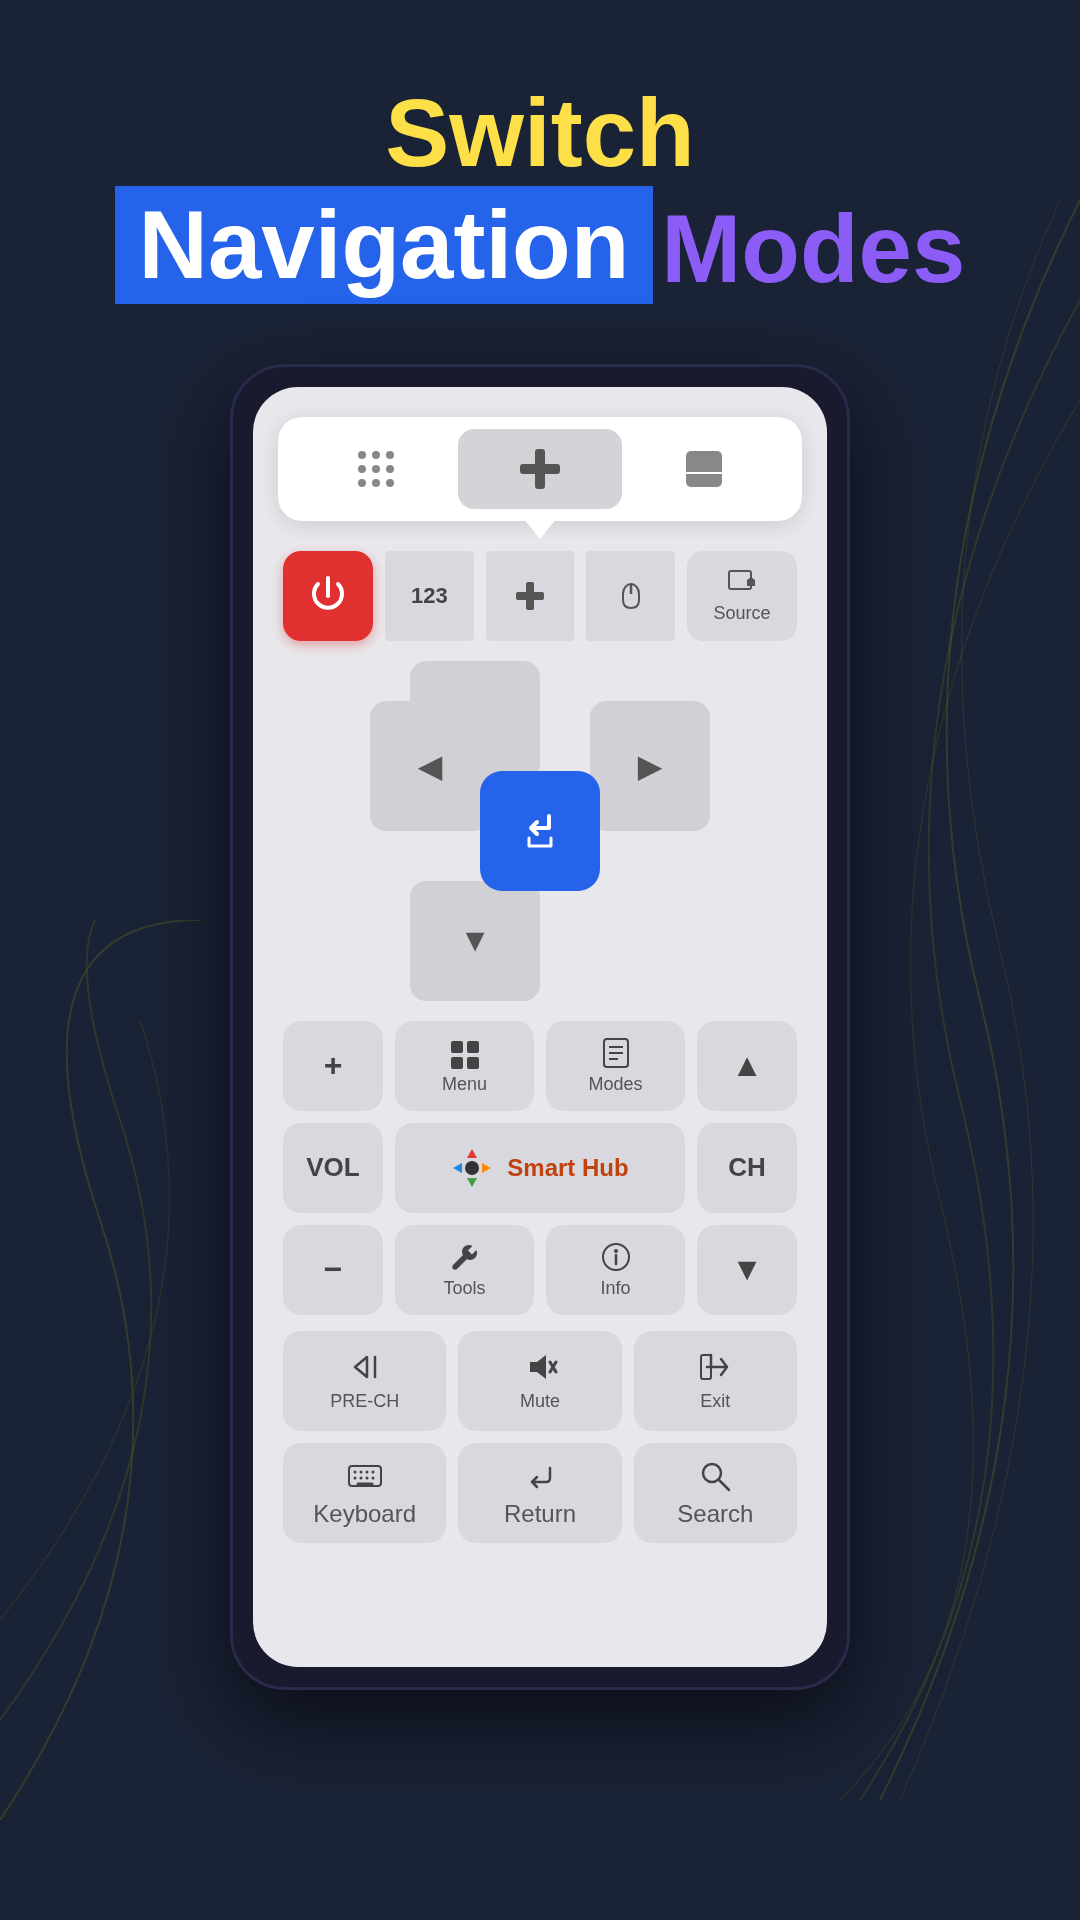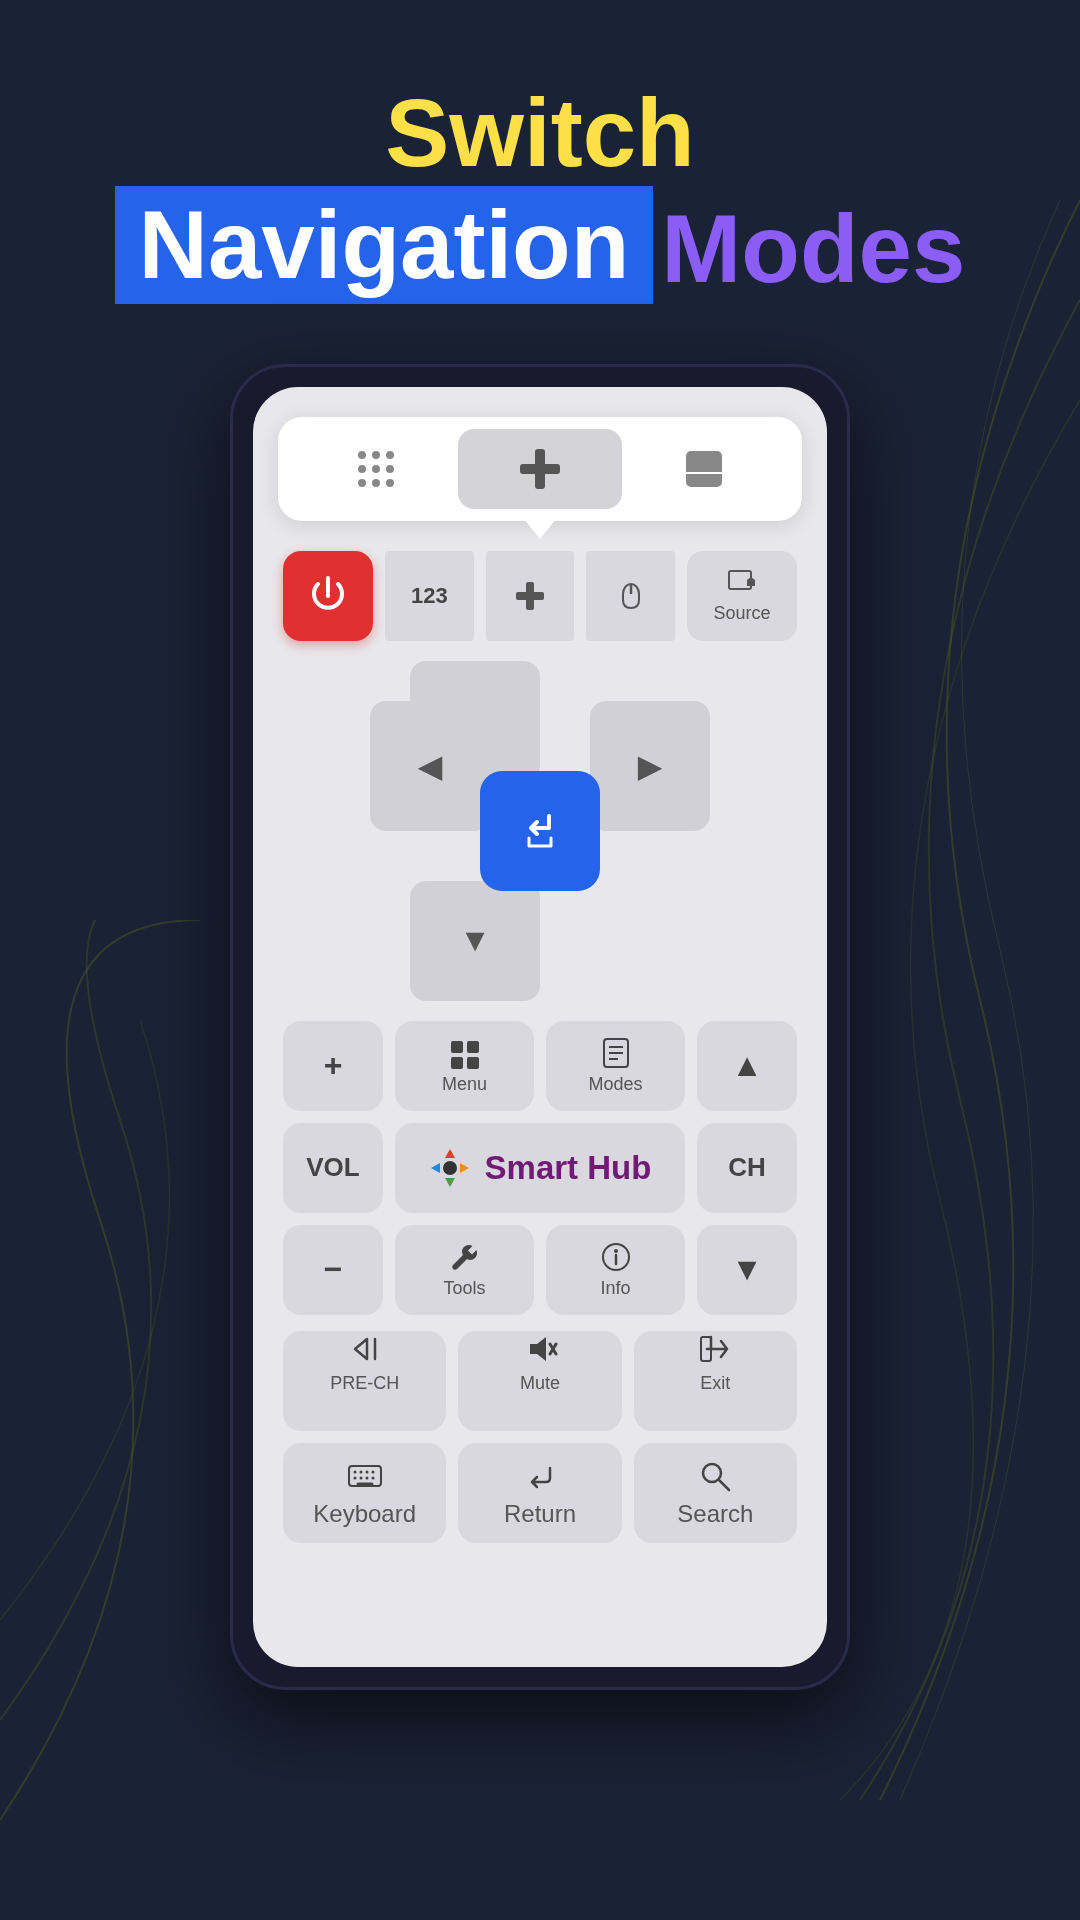--- a/index.html
+++ b/index.html
@@ -340,40 +340,41 @@
       gap: 14px;
       cursor: pointer;
     }
 
     .smarthub-btn .hub-icon {
       width: 42px;
       height: 42px;
     }
 
     .smarthub-btn span {
-      font-size: 33px;
+      font-size: 24px;
       font-weight: 600;
-      color: #701a75;
+      color: #c2410c;
     }
 
     
     .bottom-nav {
       display: grid;
       grid-template-columns: 1fr 1fr 1fr;
       gap: 12px;
       margin: 0 5px 12px;
     }
 
     .nav-btn {
       background: #d8d8de;
       border-radius: 18px;
       height: 100px;
       display: flex;
       flex-direction: column;
       align-items: center;
+      justify-content: center;
       cursor: pointer;
       gap: 6px;
     }
 
     .nav-btn svg {
       width: 36px;
       height: 36px;
       fill: #444;
     }
 

